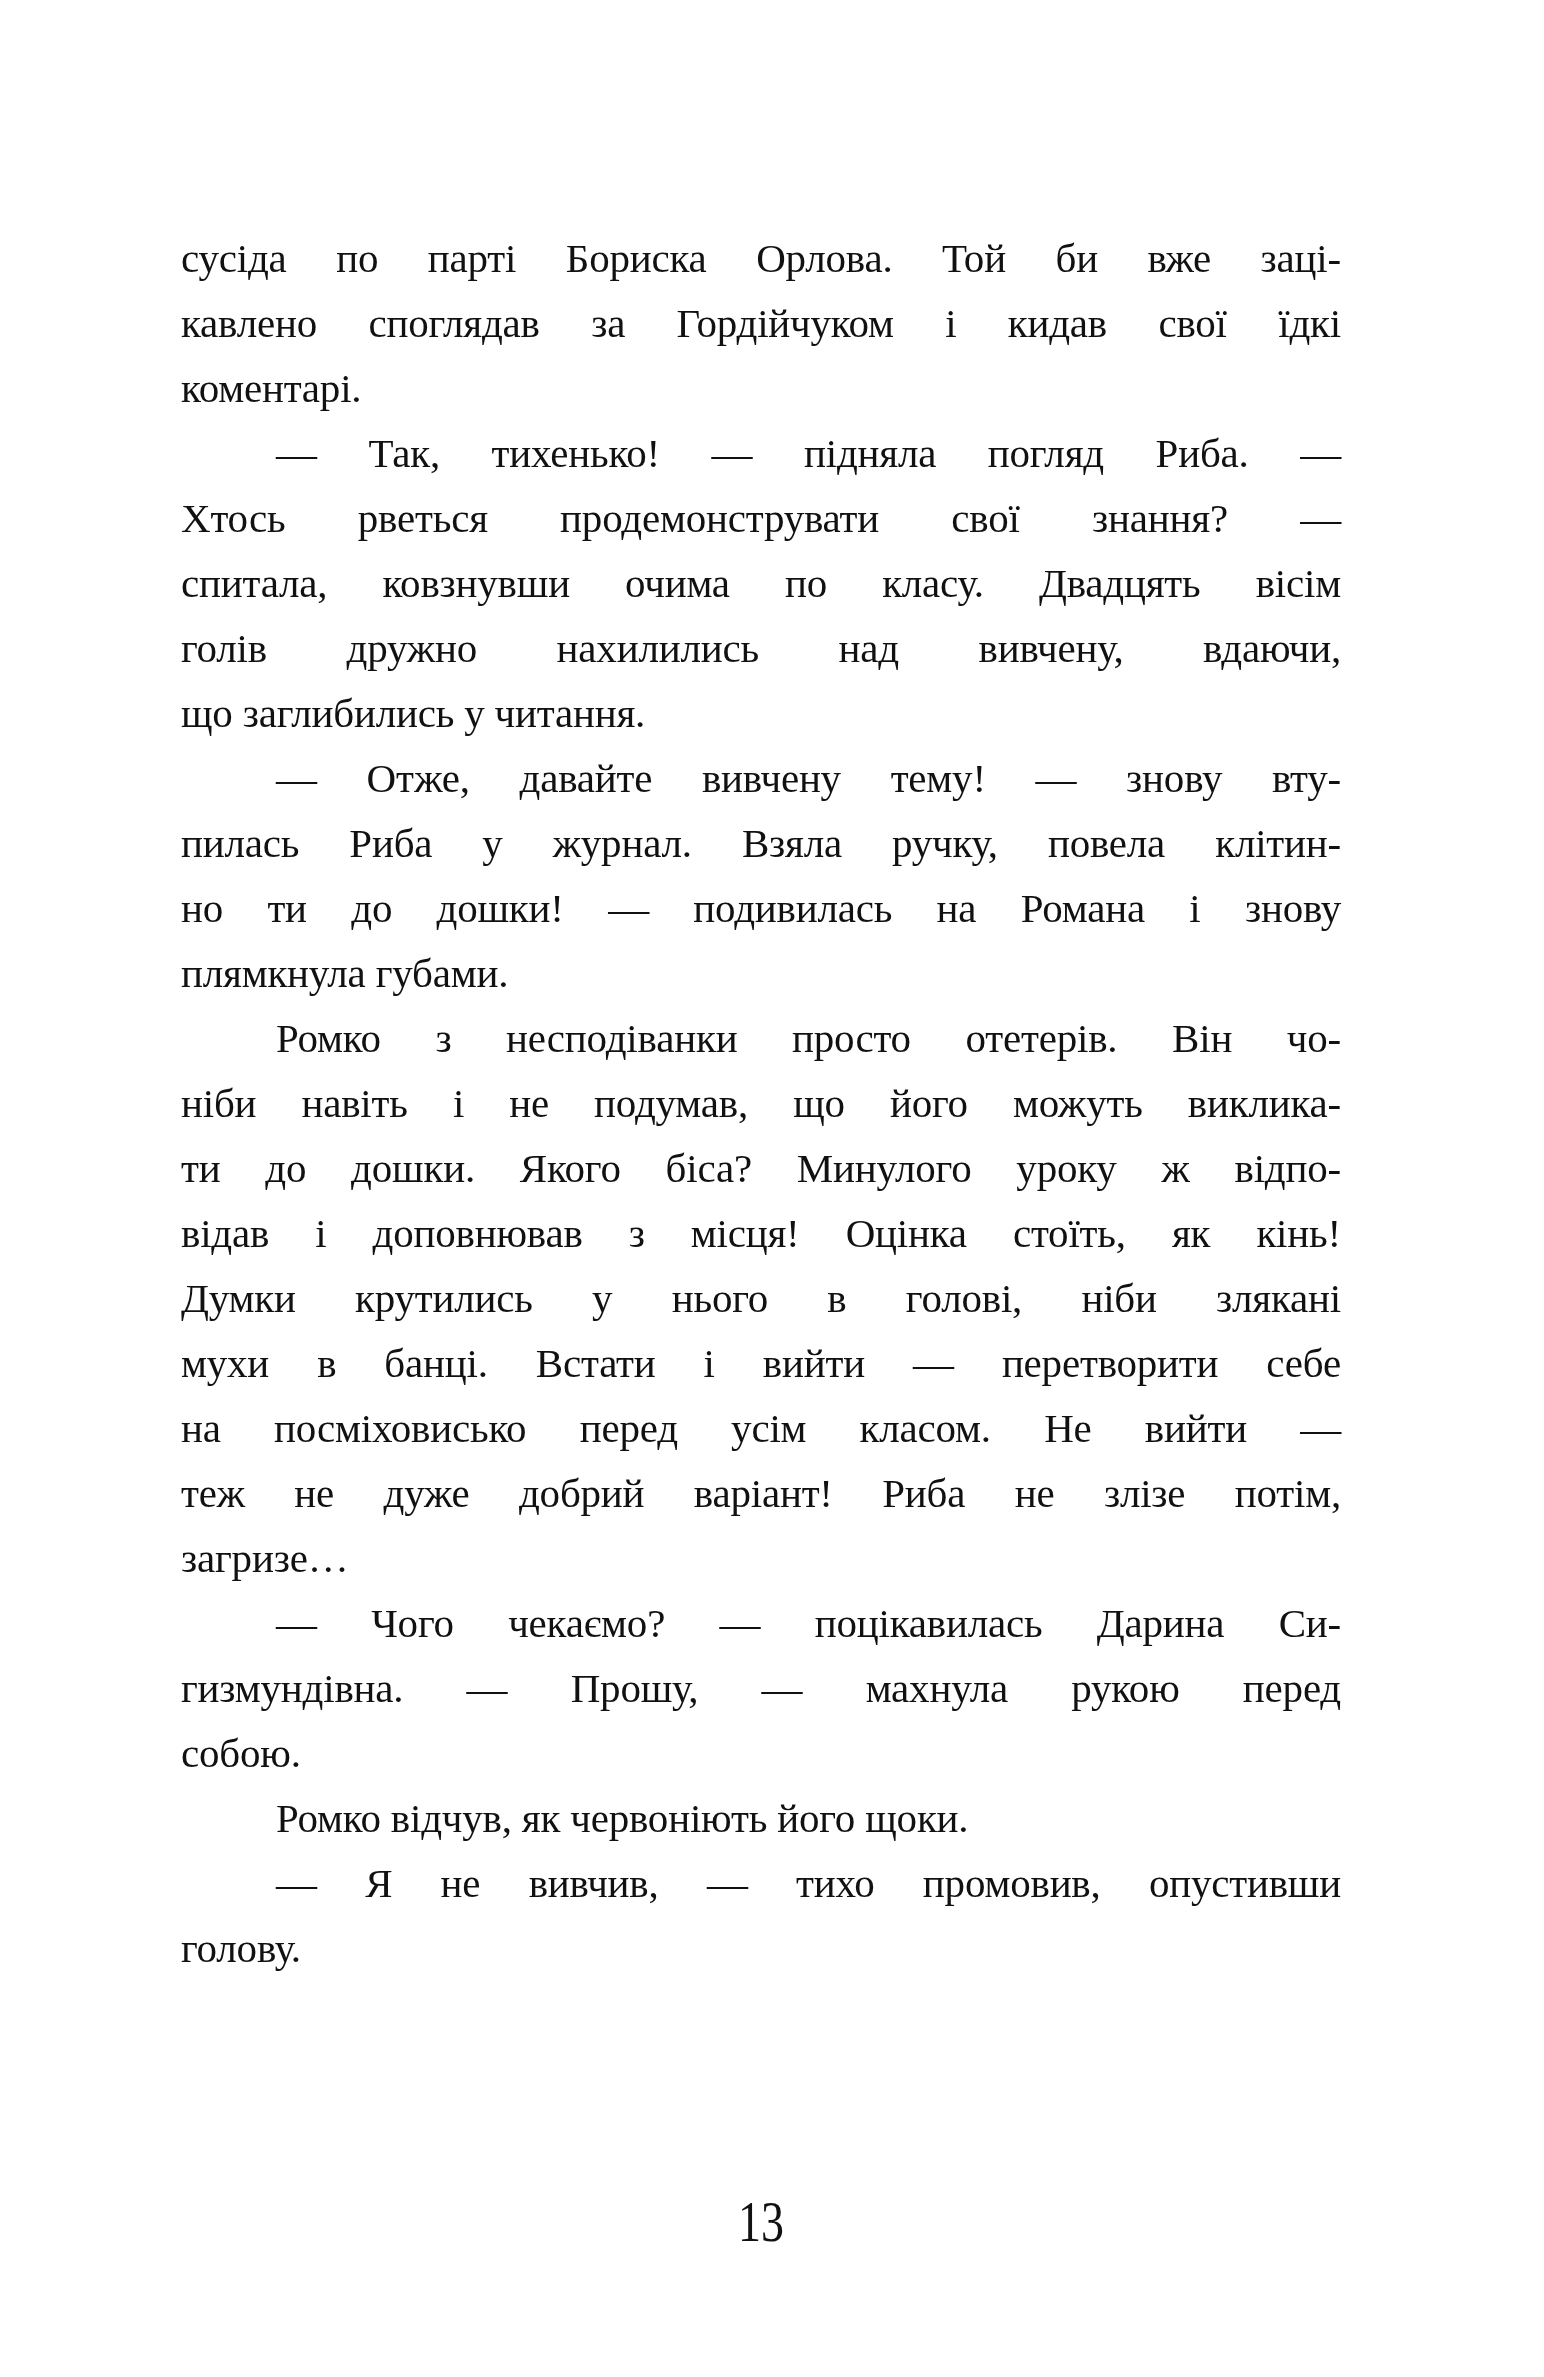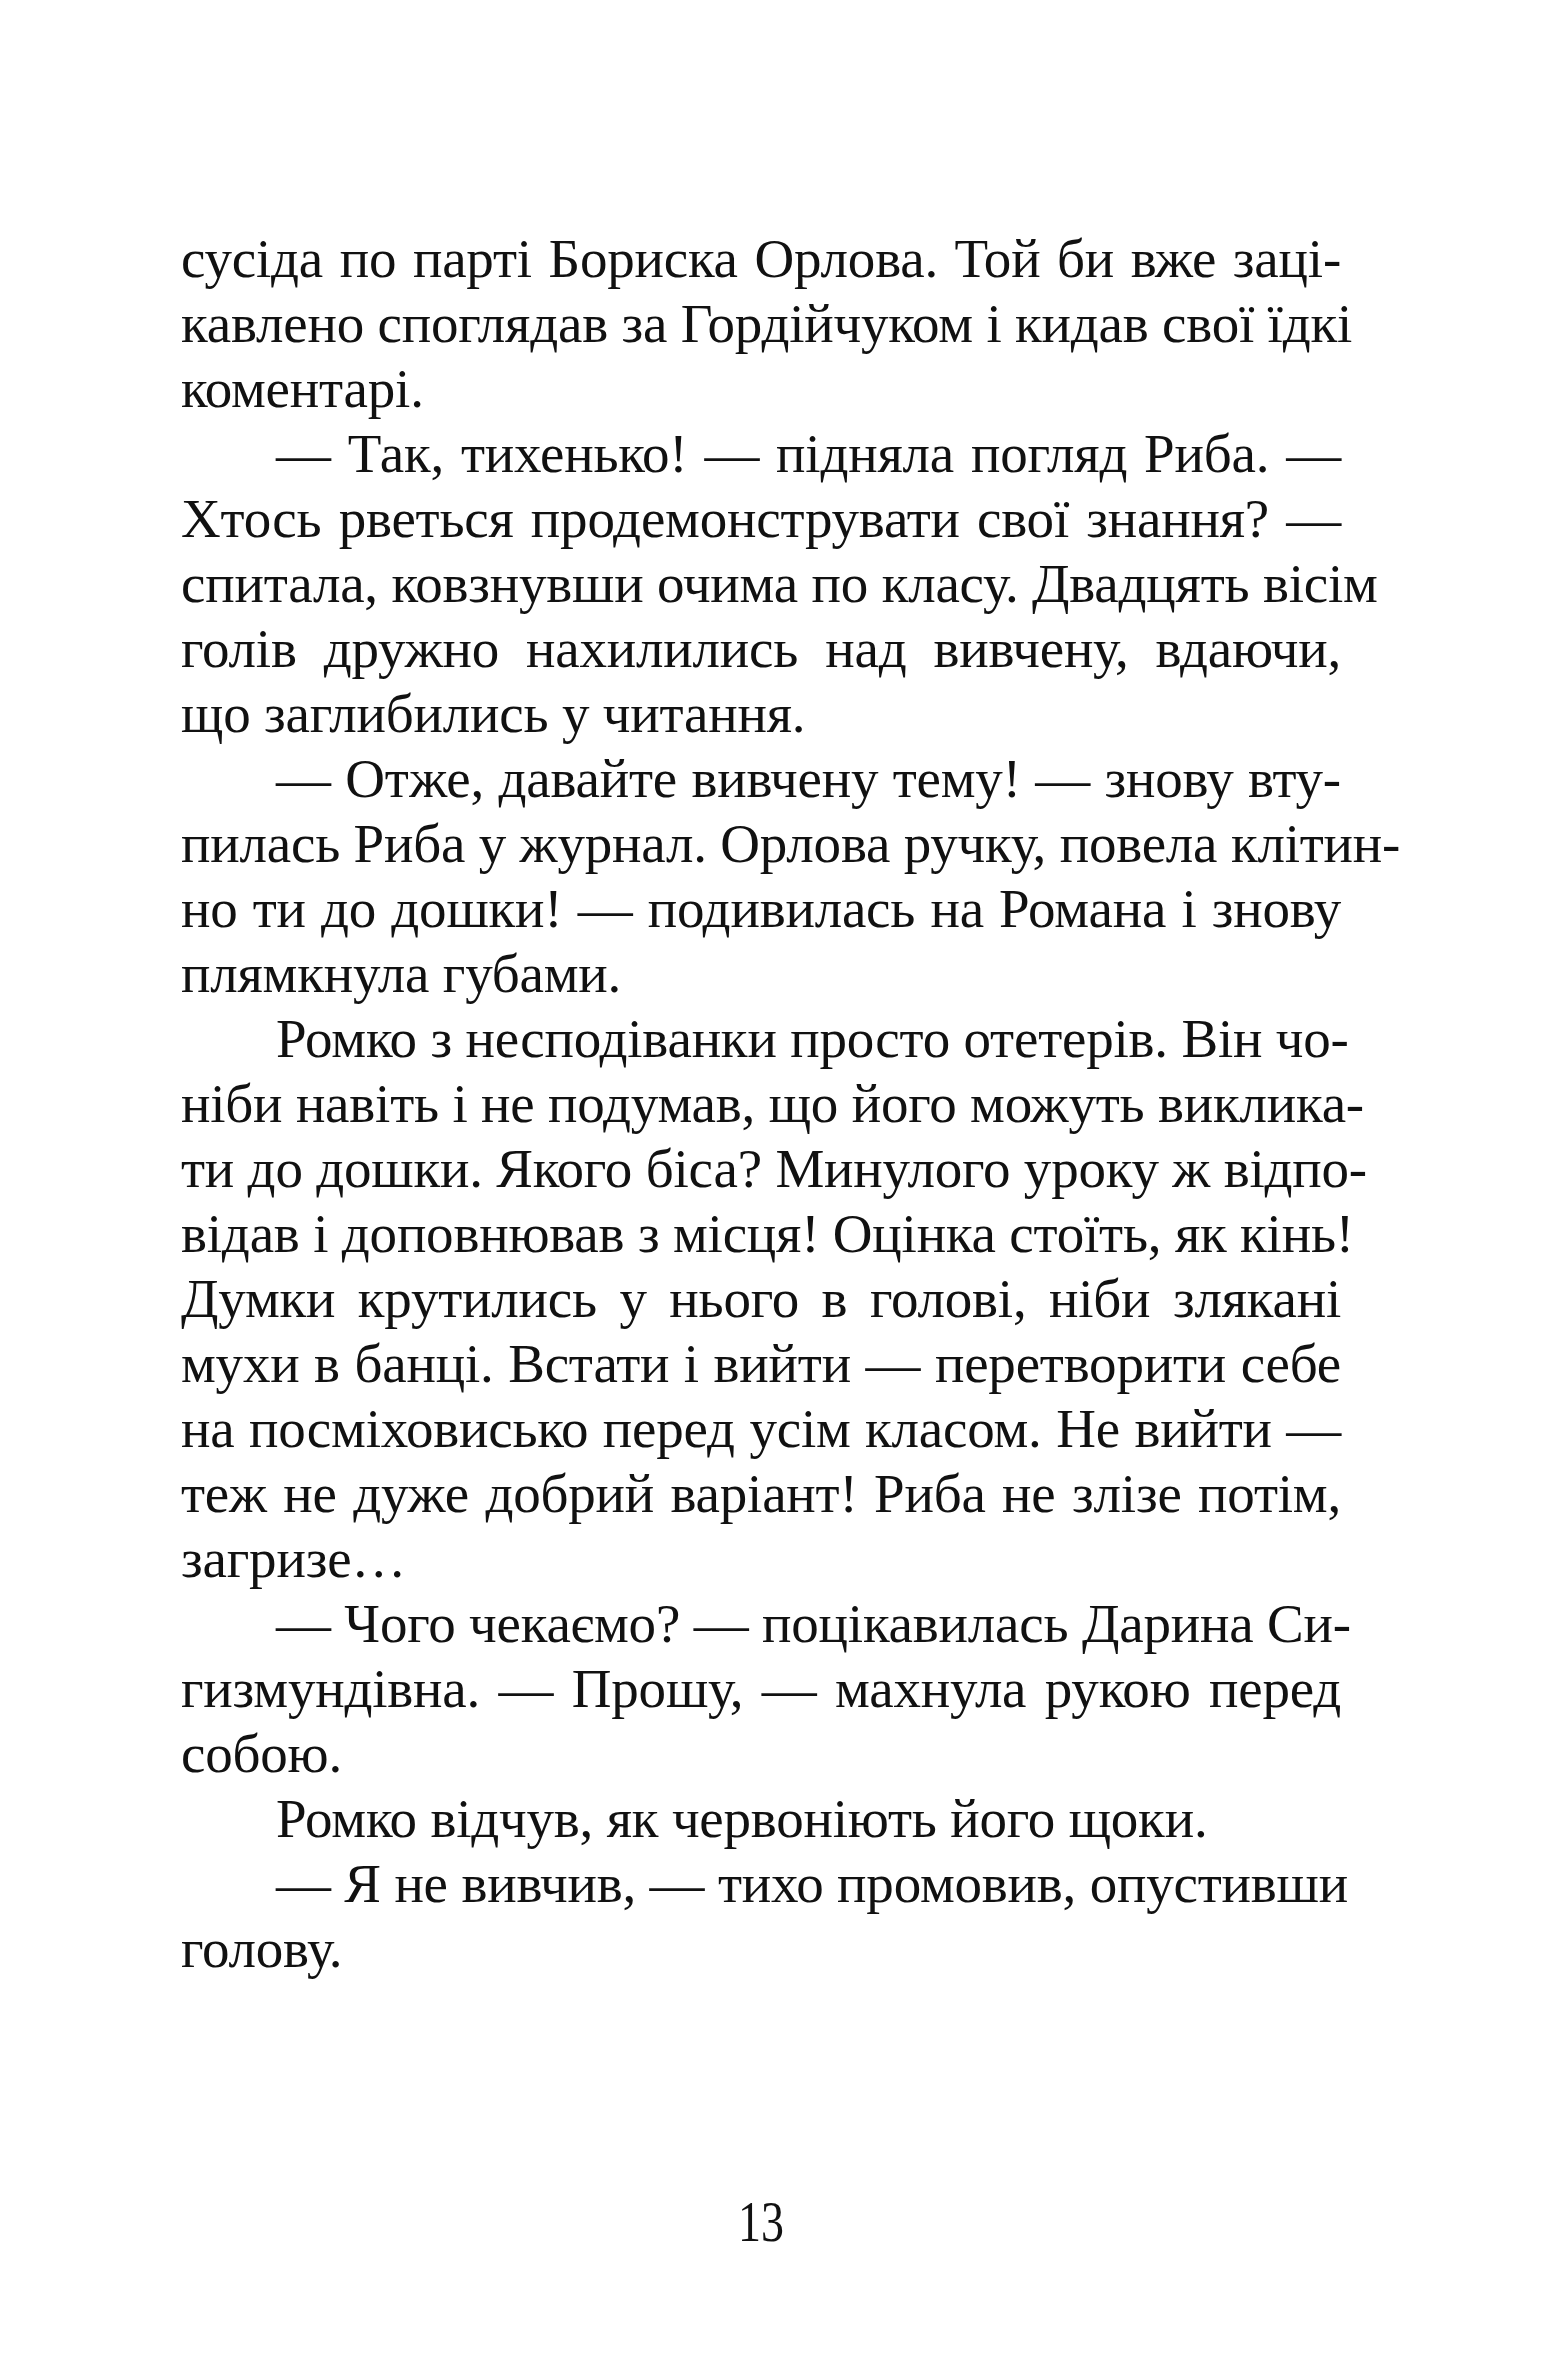--- a/index.html
+++ b/index.html
@@ -26,21 +26,21 @@
     .text-block {
       position: absolute;
       left: 181px;
       top: 226px; 
       width: 1160px;
     }
     .line {
       display: block;
       height: 65px;
       line-height: 65px;
-      font-size: 55px;
+      font-size: 41px;
       white-space: nowrap;
       text-align: justify;
       text-align-last: justify;
       letter-spacing: -0.2px;
     }
     .line.indent {
       padding-left: 95px;
     }
     .line.last {
       text-align: center;
@@ -65,21 +65,21 @@
   <div class="text-block">
     <span class="line">сусіда по парті Бориска Орлова. Той би вже заці-</span>
     <span class="line">кавлено споглядав за Гордійчуком і кидав свої їдкі</span>
     <span class="line last">коментарі.</span>
     <span class="line indent">— Так, тихенько! — підняла погляд Риба. —</span>
     <span class="line">Хтось рветься продемонструвати свої знання? —</span>
     <span class="line">спитала, ковзнувши очима по класу. Двадцять вісім</span>
     <span class="line">голів дружно нахилились над вивчену, вдаючи,</span>
     <span class="line last">що заглибились у читання.</span>
     <span class="line indent">— Отже, давайте вивчену тему! — знову вту-</span>
-    <span class="line">пилась Риба у журнал. Орлова ручку, повела клітин-</span>
+    <span class="line">пилась Риба у журнал. Взяла ручку, повела клітин-</span>
     <span class="line">но ти до дошки! — подивилась на Романа і знову</span>
     <span class="line last">плямкнула губами.</span>
     <span class="line indent">Ромко з несподіванки просто отетерів. Він чо-</span>
     <span class="line">ніби навіть і не подумав, що його можуть виклика-</span>
     <span class="line">ти до дошки. Якого біса? Минулого уроку ж відпо-</span>
     <span class="line">відав і доповнював з місця! Оцінка стоїть, як кінь!</span>
     <span class="line">Думки крутились у нього в голові, ніби злякані</span>
     <span class="line">мухи в банці. Встати і вийти — перетворити себе</span>
     <span class="line">на посміховисько перед усім класом. Не вийти —</span>
     <span class="line">теж не дуже добрий варіант! Риба не злізе потім,</span>

